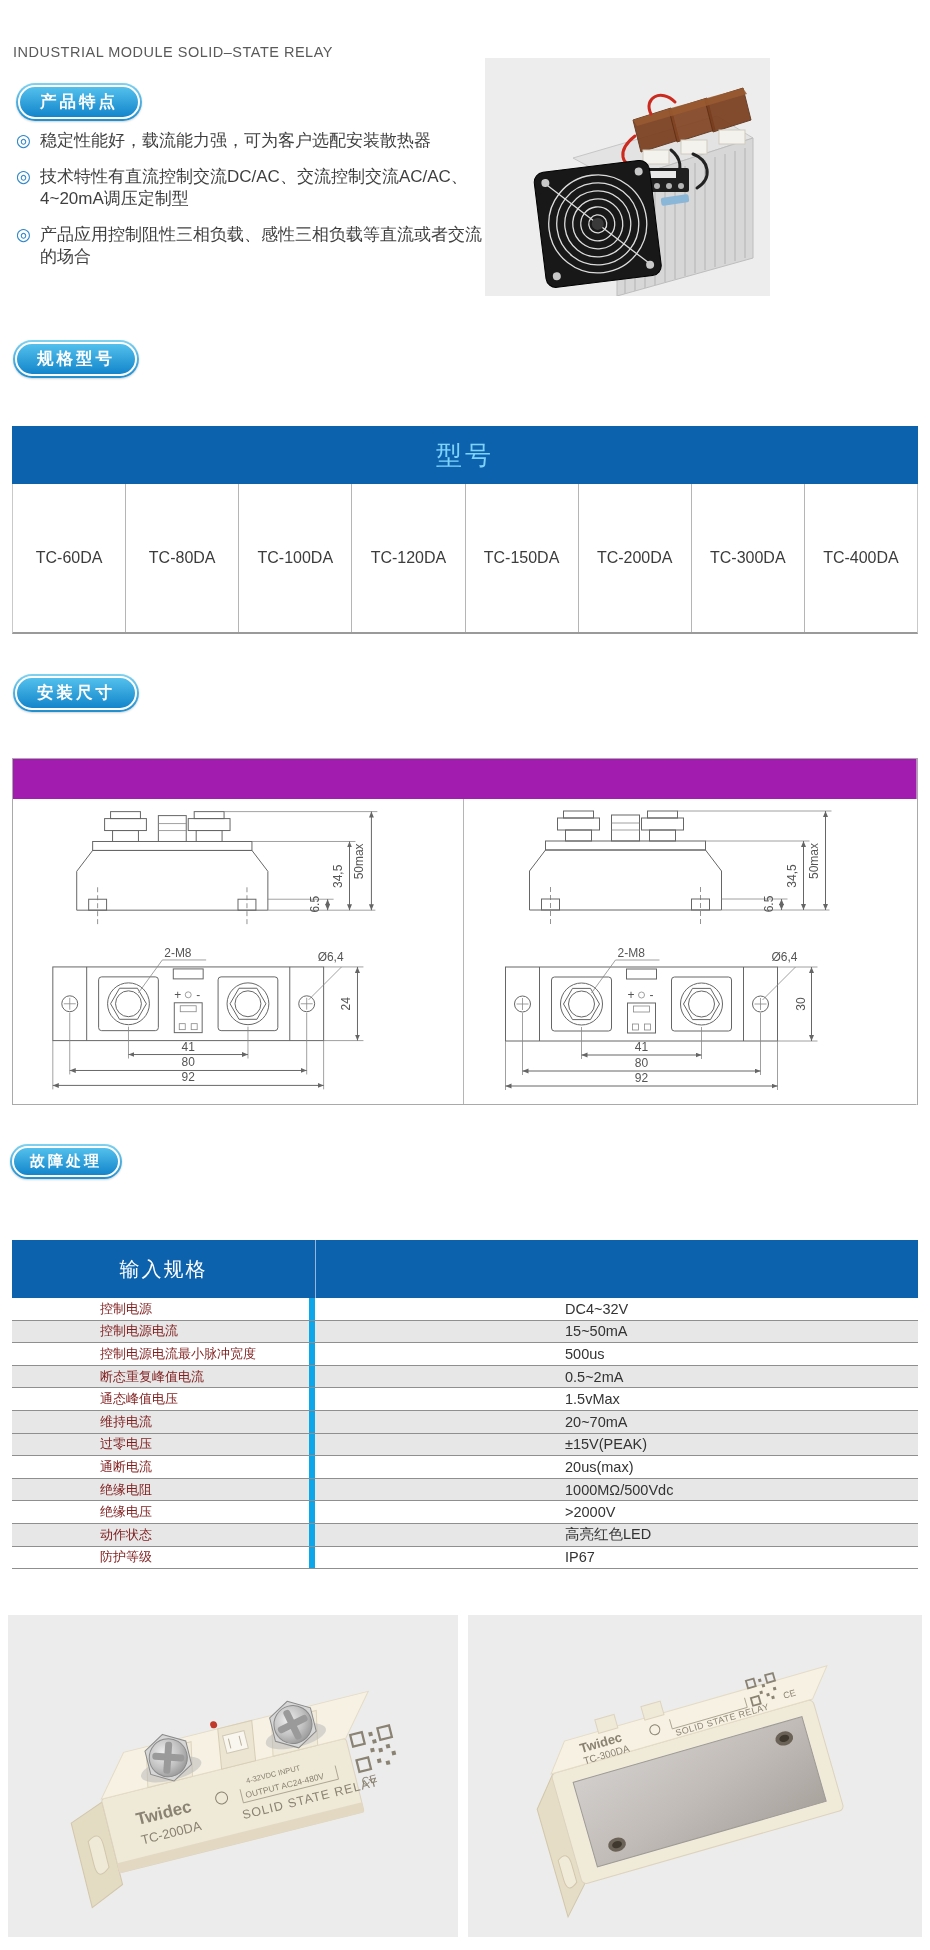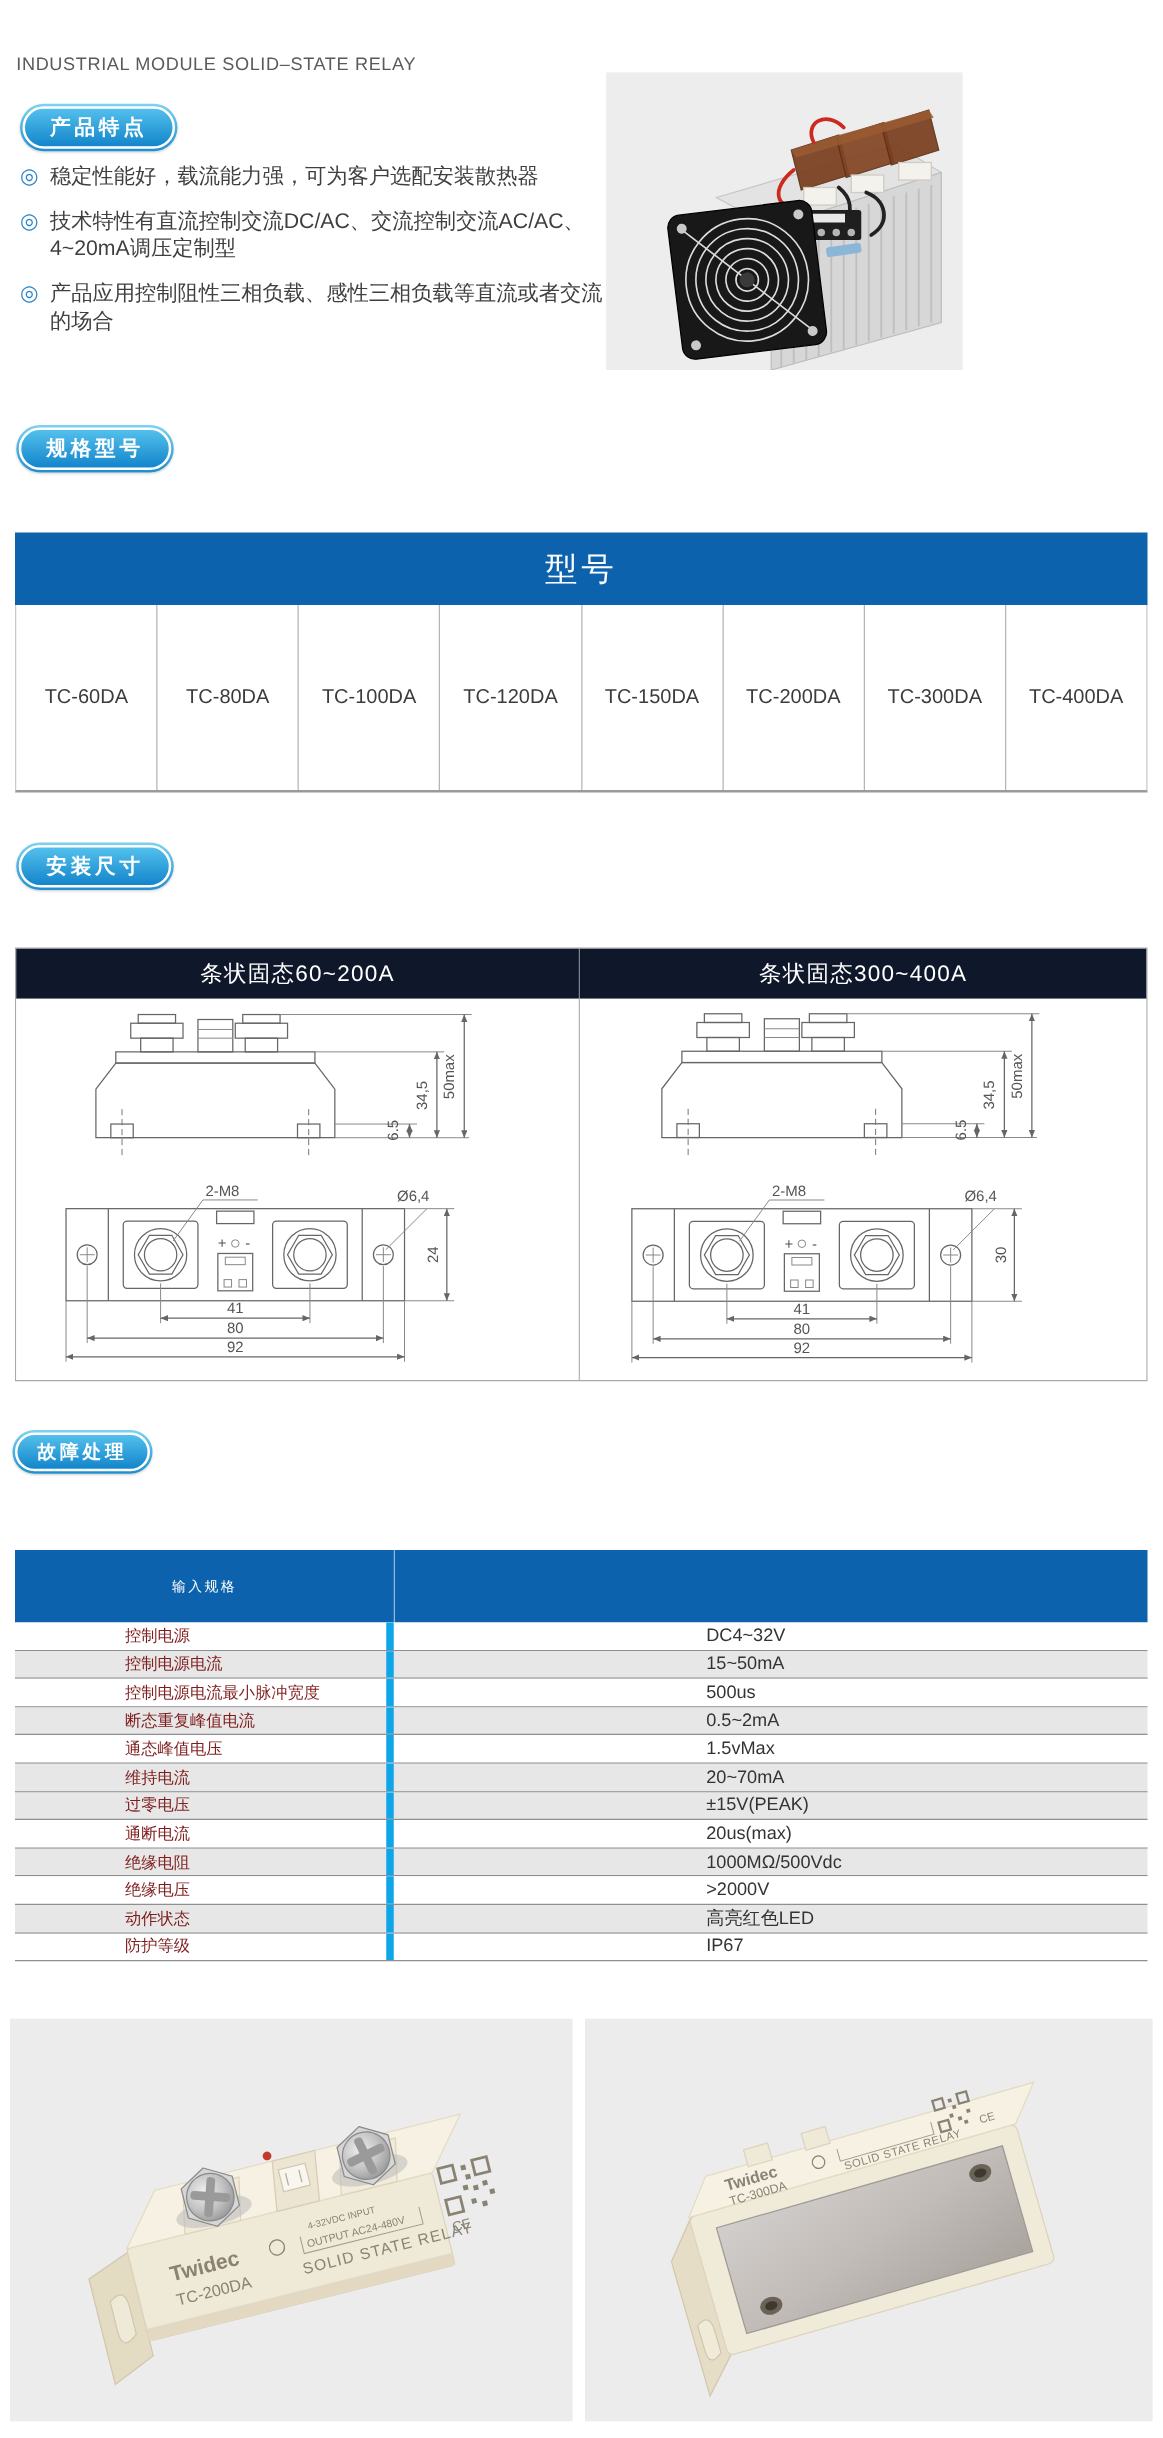--- a/index.html
+++ b/index.html
@@ -20,44 +20,44 @@
   .features{position:absolute;left:16px;top:130px;width:470px;}
   .feat{display:flex;margin-bottom:14px;font-size:17px;line-height:22px;color:#3f3f3f;}
   .feat .mk{color:#2e86c9;width:24px;flex:0 0 24px;font-size:17px;}
 
   
   .photo-box{position:absolute;background:#ededed;}
   .photo-box svg{display:block;}
 
   
   .mt-header{position:absolute;left:12px;top:426px;width:906px;height:58px;background:#0d62ae;
-             display:flex;align-items:center;justify-content:center;color:#ffffff;font-size:26px;letter-spacing:3px;}
+             display:flex;align-items:center;justify-content:center;color:#7dd3fc;font-size:26px;letter-spacing:3px;}
   .mt-row{position:absolute;left:12px;top:484px;width:906px;height:150px;display:flex;
           border-bottom:2px solid #9a9a9a;border-left:1px solid #c9c9c9;border-right:1px solid #c9c9c9;box-sizing:border-box;}
   .mt-cell{flex:1;display:flex;align-items:center;justify-content:center;font-size:16px;color:#3c3c3c;
            border-right:1px solid #b5b5b5;}
   .mt-cell:last-child{border-right:none;}
 
   
   .dim-wrap{position:absolute;left:12px;top:758px;width:906px;height:347px;border:1px solid #a9a9a9;box-sizing:border-box;}
-  .dim-head{display:flex;height:40px;background:#0f172a;}
+  .dim-head{display:flex;height:40px;background:#a21caf;flex-direction:column;}
   .dim-head .dh{flex:1;display:flex;align-items:center;justify-content:center;color:#fff;font-size:18px;letter-spacing:1px;}
   .dim-head .dh:first-child{border-right:1px solid rgba(255,255,255,.45);flex:0 0 450px;}
   .dim-body{display:flex;height:305px;background:#fff;}
   .dim-panel{flex:1;}
   .dim-panel:first-child{flex:0 0 450px;border-right:1px solid #b5b5b5;}
   .tl{stroke:#666;fill:none;stroke-width:1;}
   .tthin{stroke:#888;fill:none;stroke-width:.8;}
   .tdash{stroke:#777;fill:none;stroke-width:.8;stroke-dasharray:5 3;}
   .ttxt{fill:#555;font-size:12px;font-family:"Liberation Sans",sans-serif;}
 
   
   .st-header{position:absolute;left:12px;top:1240px;width:906px;height:58px;display:flex;background:#0d62ae;}
   .st-header .hl{flex:0 0 303px;display:flex;align-items:center;justify-content:center;color:#fff;
-                 font-size:11px;letter-spacing:2px;border-right:1px solid rgba(255,255,255,.55);}
+                 font-size:20px;letter-spacing:2px;border-right:1px solid rgba(255,255,255,.55);}
   .st-header .hr{flex:1;}
   .st-rows{position:absolute;left:12px;top:1298px;width:906px;}
   .srow{display:flex;height:22.6px;border-bottom:1px solid #8f8f8f;box-sizing:border-box;background:#fff;}
   .srow.alt{background:#e7e7e7;}
   .scell-l{flex:0 0 303px;display:flex;align-items:center;padding-left:88px;box-sizing:border-box;
            font-size:13px;color:#7f1d1d;border-right:6px solid #0ea5e9;}
   .scell-r{flex:1;display:flex;align-items:center;padding-left:250px;box-sizing:border-box;font-size:14.5px;color:#333;}
 
   .eng{fill:#8a8272;font-family:"Liberation Sans",sans-serif;}
 </style>

